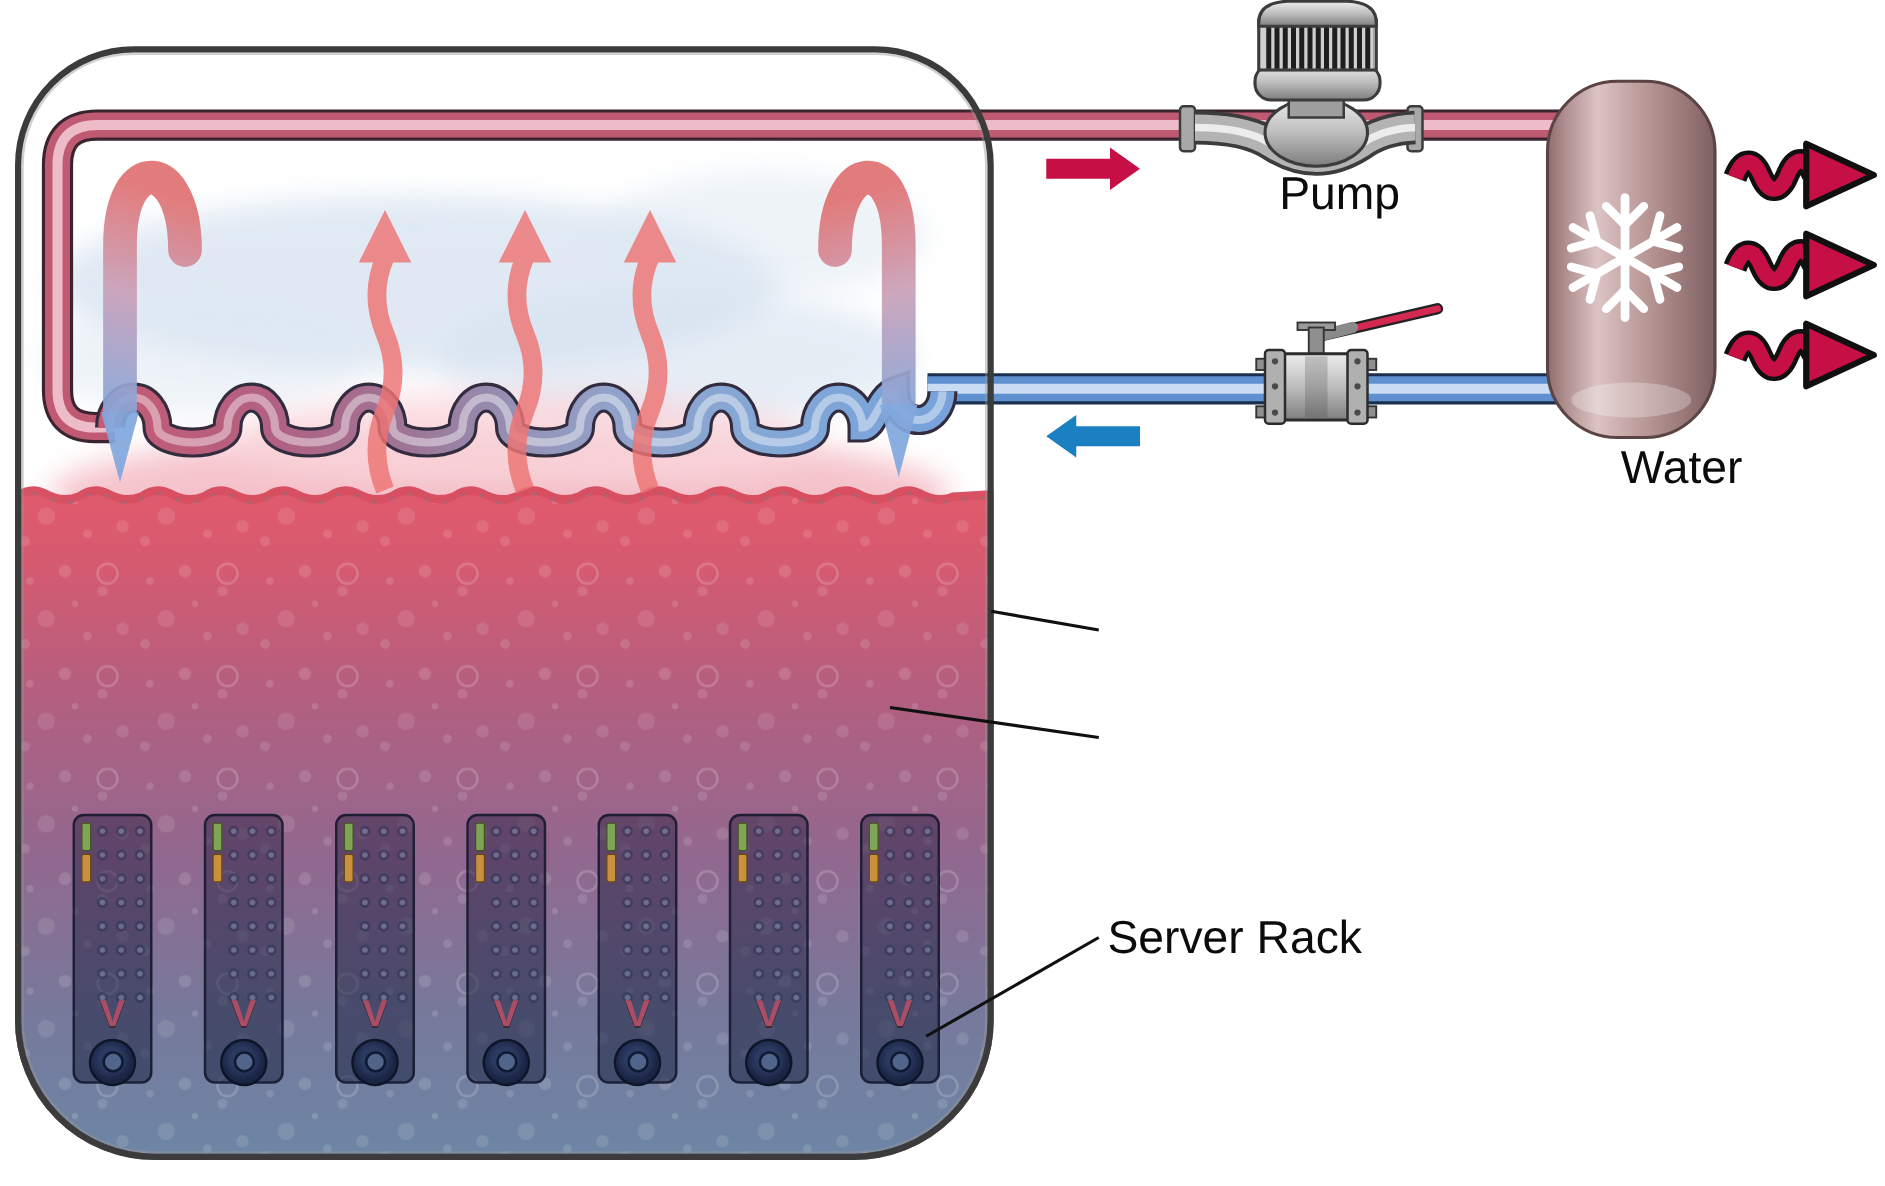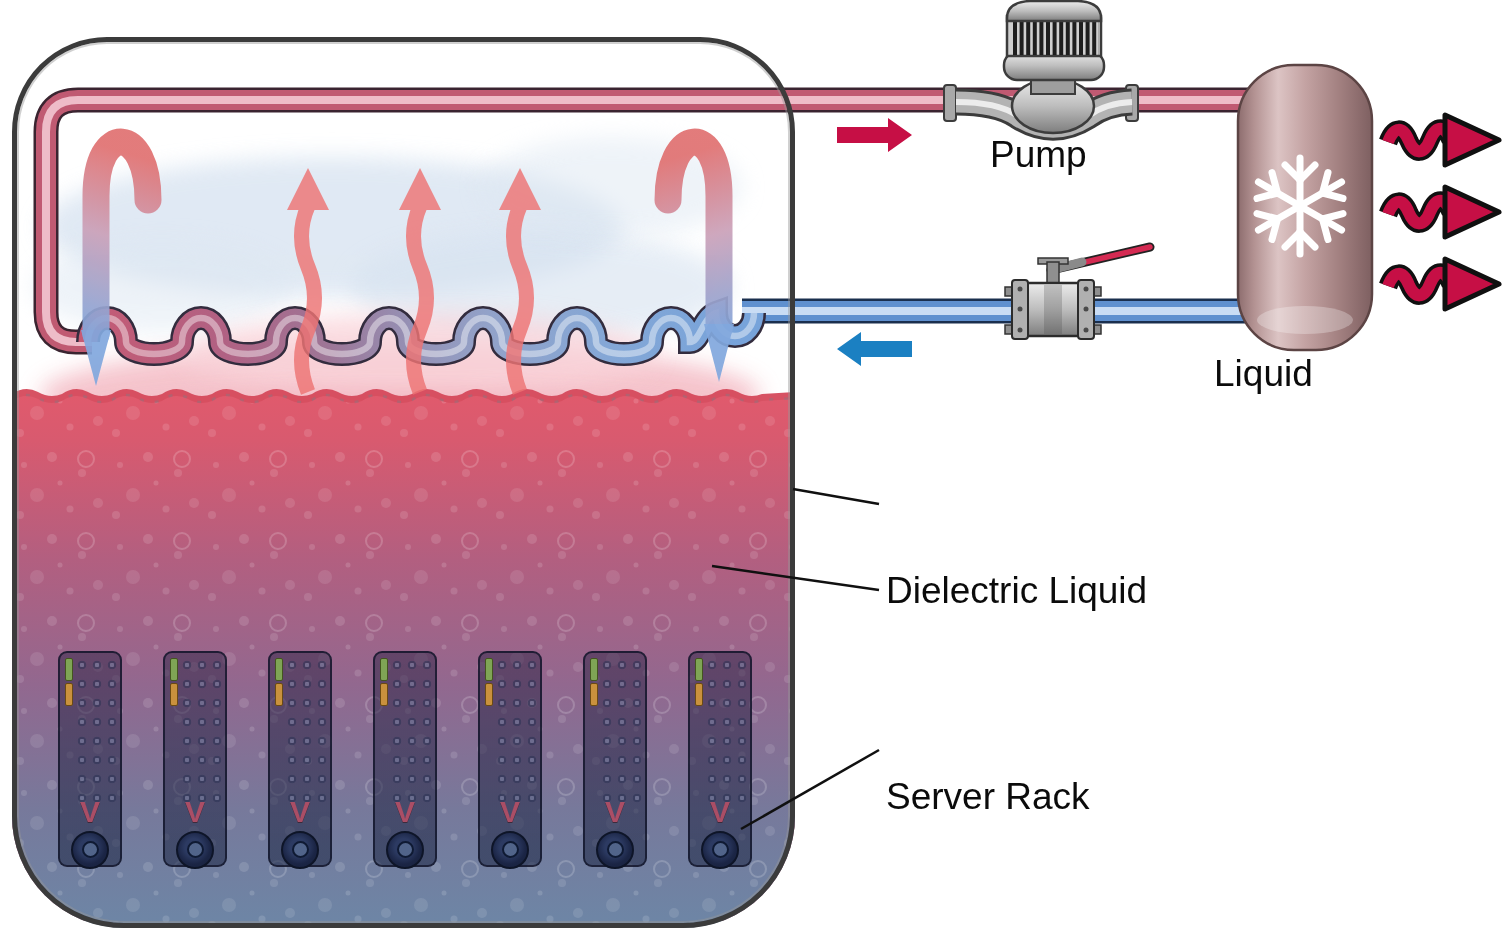--- a/index.html
+++ b/index.html
@@ -29,21 +29,21 @@
   .vlogo{position:absolute;left:0;right:0;top:144px;text-align:center;
     font-weight:800;font-size:30px;line-height:30px;color:#aa4e66;text-shadow:0 1px 0 #3c2a3c;}
   .fan{position:absolute;left:50%;top:178px;width:38px;height:38px;margin-left:-19px;border-radius:50%;
     box-sizing:border-box;border:2px solid #0e1528;
     background:radial-gradient(circle at 46% 42%,#2c3a62 0 32%,#1b2545 62%,#16203a);}
   .fan::after{content:"";position:absolute;left:9px;top:8px;width:13px;height:13px;border-radius:50%;
     background:#51648a;border:2px solid #0f1a33;}
 
   
   .lbl{position:absolute;color:#0b0b0b;font-size:37px;line-height:47px;white-space:nowrap;z-index:6;}
-  .lbl.center{text-align:left;}
+  .lbl.center{text-align:right;}
 </style>
 </head>
 <body>
 
 <div id="stage">
 
   <div class="vessel-content">
     <svg width="783" height="891" viewBox="0 0 783 891">
       <defs>
         <filter id="bl" x="-40%" y="-40%" width="180%" height="180%">
@@ -300,17 +300,16 @@
   </svg>
 
   <svg class="layer5" width="1508" height="949" viewBox="0 0 1508 949">
     <line x1="793" y1="489" x2="879" y2="504" stroke="#101010" stroke-width="2.5"></line>
     <line x1="712" y1="566" x2="879" y2="590" stroke="#101010" stroke-width="2.5"></line>
     <line x1="741" y1="829" x2="879" y2="750" stroke="#101010" stroke-width="2.5"></line>
   </svg>
 
   <div class="lbl center" style="left:990px;top:131px;width:130px;">Pump</div>
   <div class="lbl center" style="left:1214px;top:350px;width:180px;">
-    <div>Liquid</div>
+    <div>Water</div>
   </div>
-  <div class="lbl" style="left:886px;top:567px;">Dielectric Liquid</div>
-  <div class="lbl" style="left:886px;top:726px;margin-top:47px;">Server Rack</div>
+  <div class="lbl" style="left:886px;top:726px;">Server Rack</div>
 </div>
 
 </body></html>

